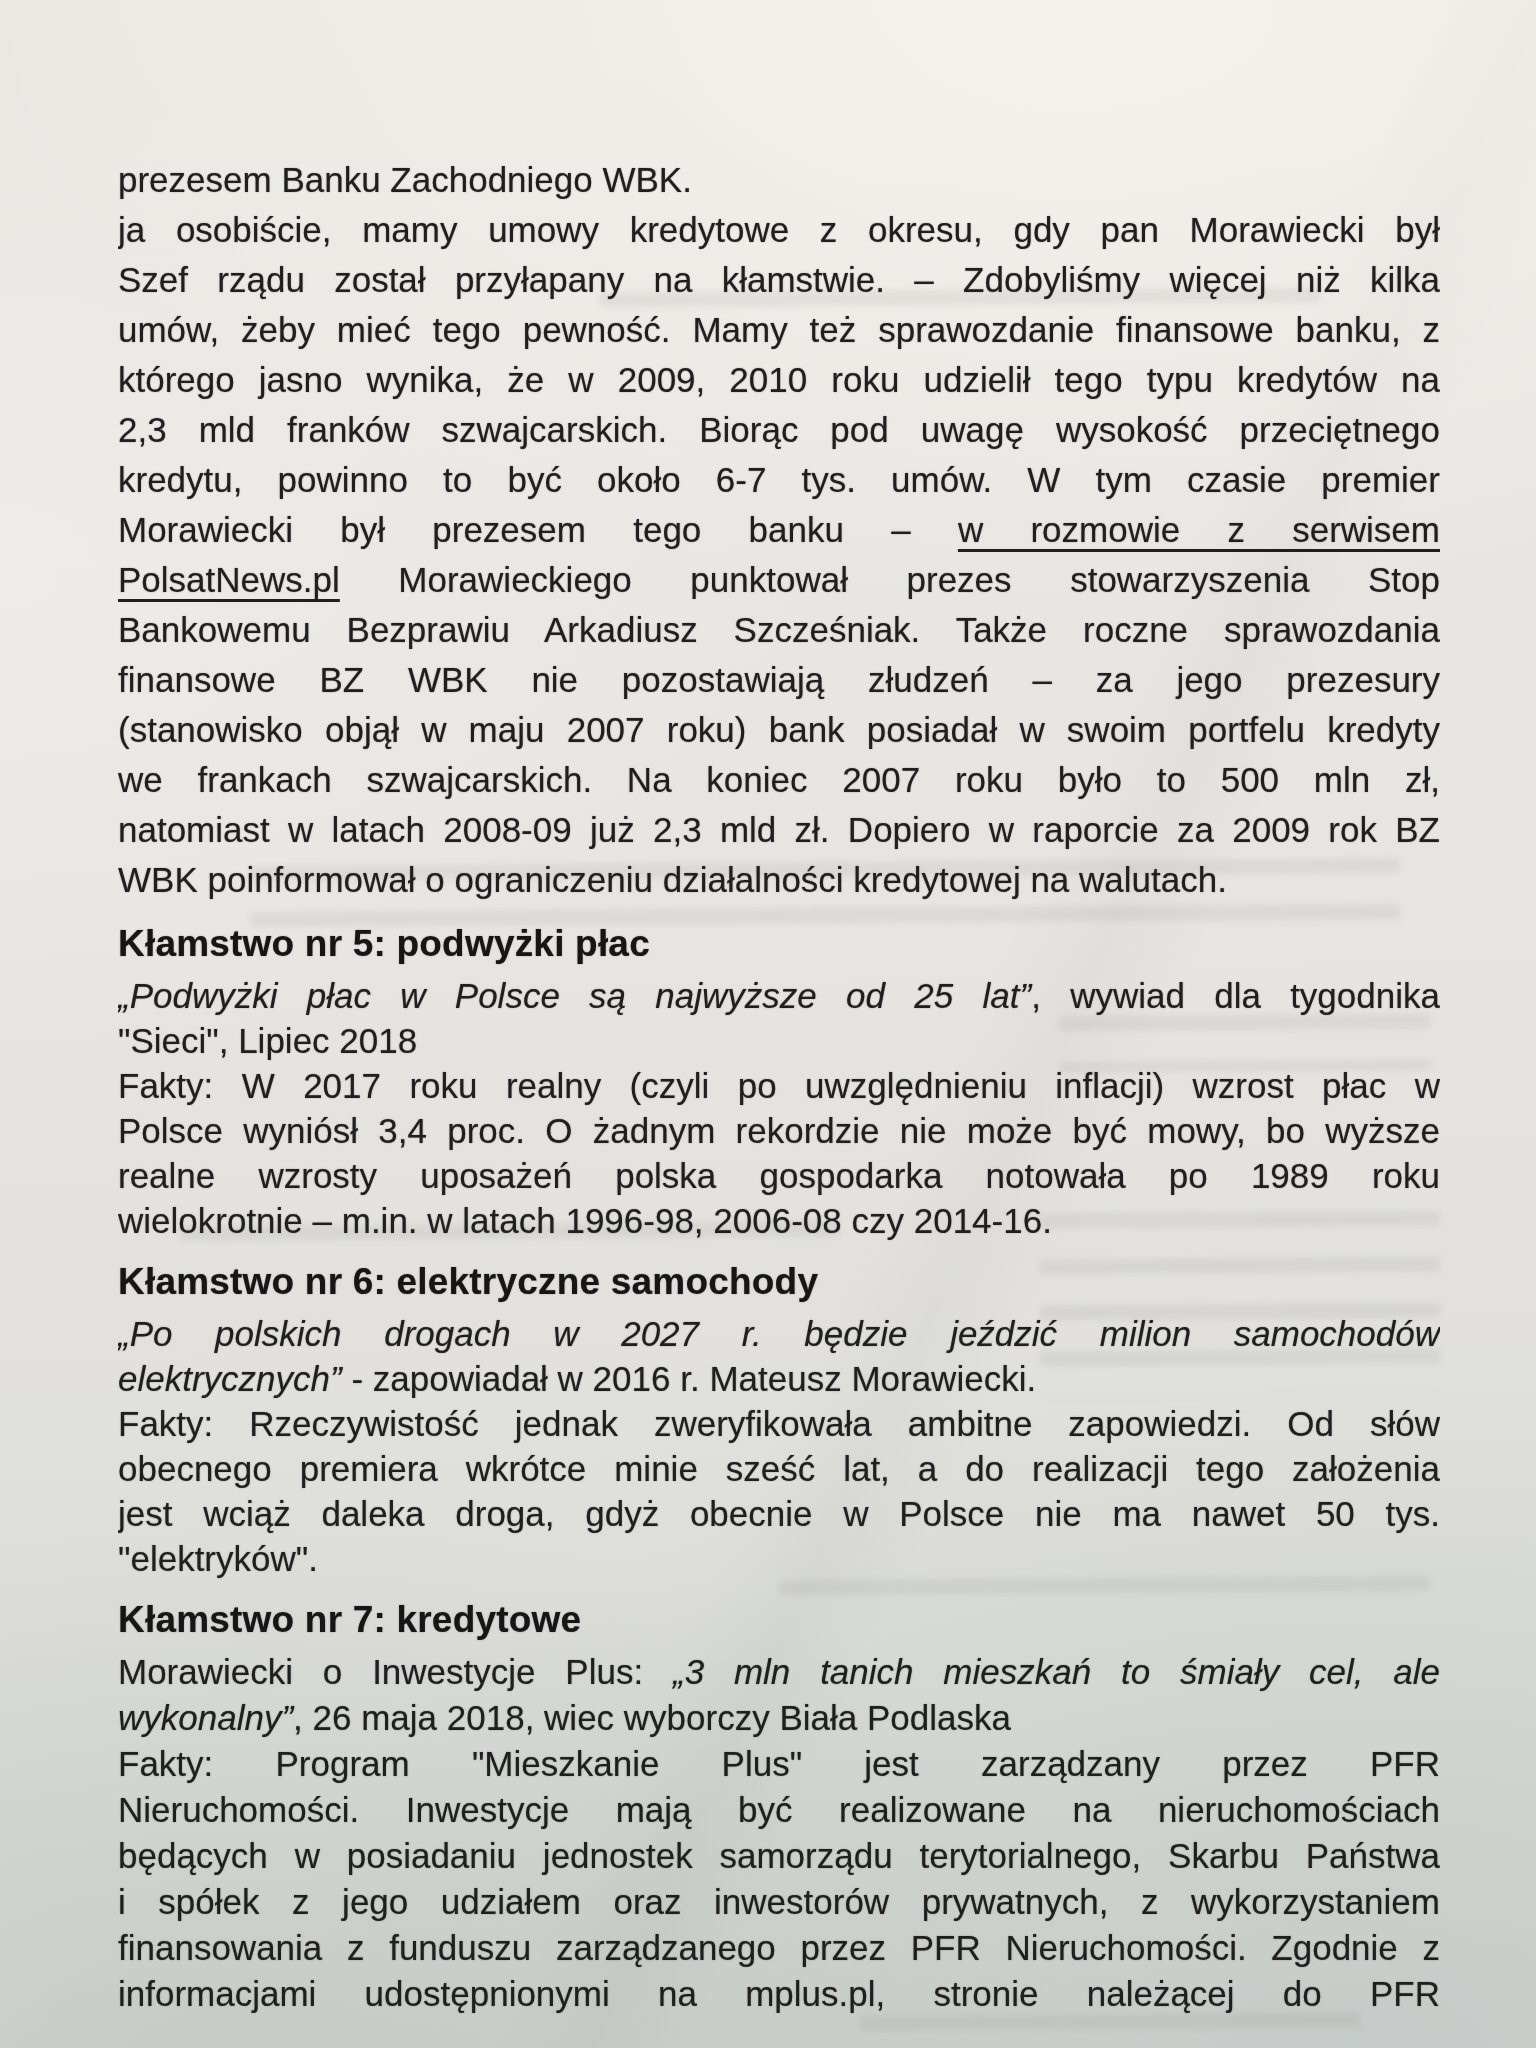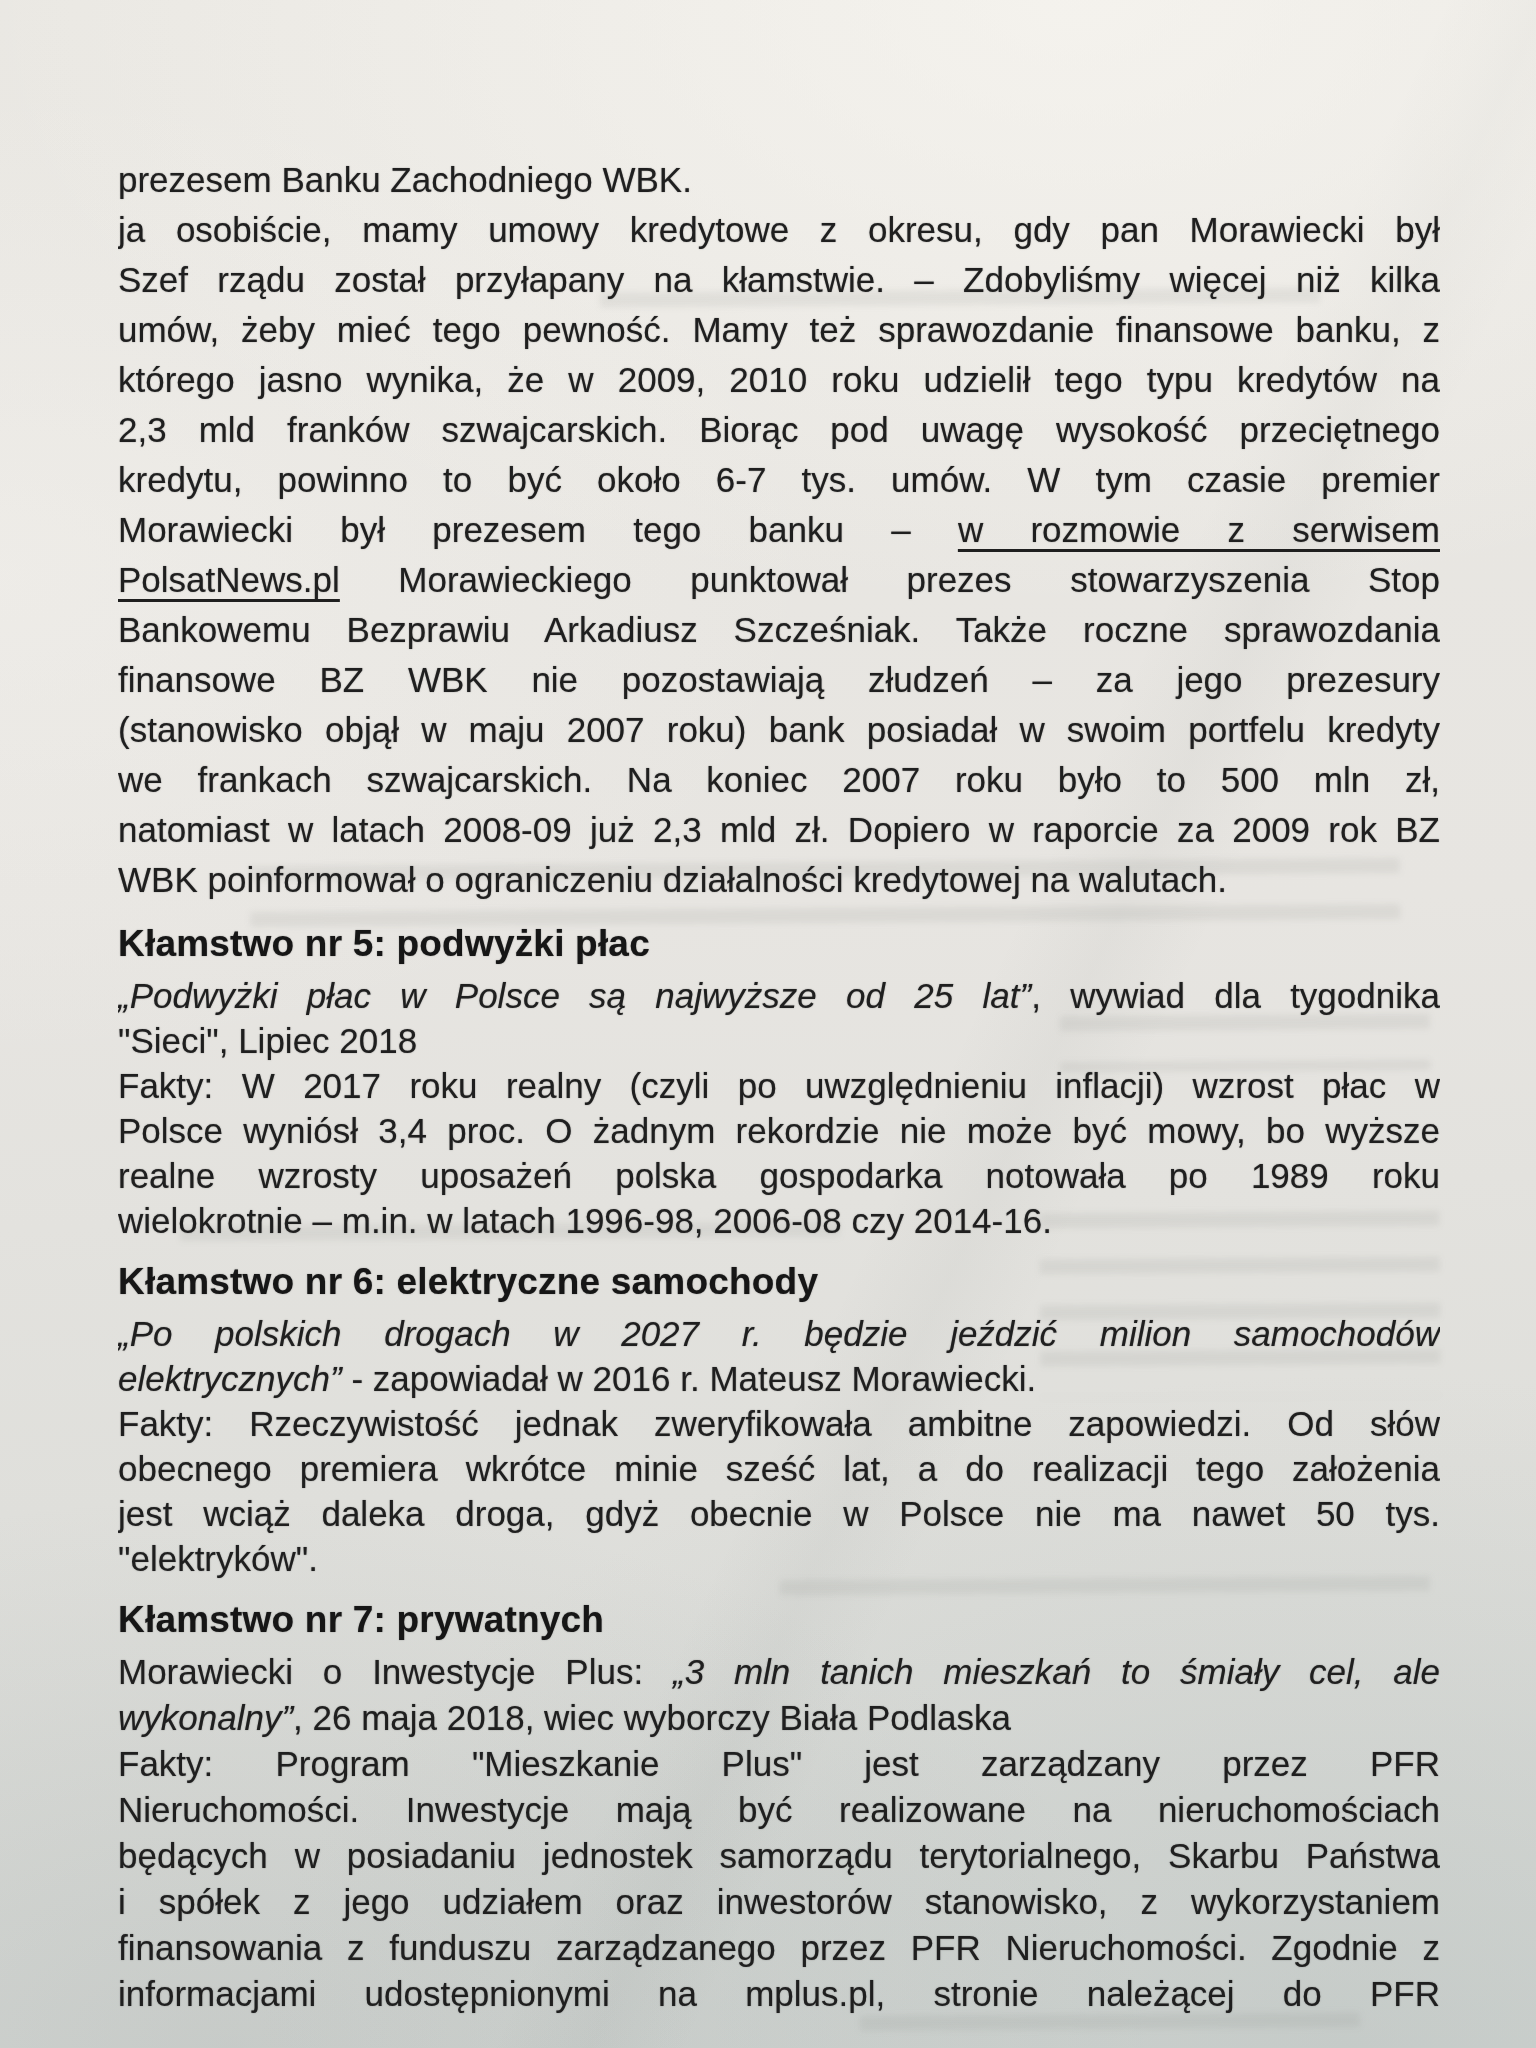--- a/index.html
+++ b/index.html
@@ -103,24 +103,24 @@
     </div>
     <div class="heading">Kłamstwo nr 6: elektryczne samochody</div>
     <div class="para tight">
       <div class="line just"><span class="it">„Po polskich drogach w 2027 r. będzie jeździć milion samochodów</span></div>
       <div class="line"><span class="it">elektrycznych”</span><span> - zapowiadał w 2016 r. Mateusz Morawiecki.</span></div>
       <div class="line just"><span>Fakty: Rzeczywistość jednak zweryfikowała ambitne zapowiedzi. Od słów</span></div>
       <div class="line just"><span>obecnego premiera wkrótce minie sześć lat, a do realizacji tego założenia</span></div>
       <div class="line just"><span>jest wciąż daleka droga, gdyż obecnie w Polsce nie ma nawet 50 tys.</span></div>
       <div class="line"><span>"elektryków".</span></div>
     </div>
-    <div class="heading">Kłamstwo nr 7: prywatnych</div>
+    <div class="heading">Kłamstwo nr 7: kredytowe</div>
     <div class="para loose">
       <div class="line just"><span>Morawiecki o Inwestycje Plus: </span><span class="it">„3 mln tanich mieszkań to śmiały cel, ale</span></div>
       <div class="line"><span class="it">wykonalny”</span><span>, 26 maja 2018, wiec wyborczy Biała Podlaska</span></div>
       <div class="line just"><span>Fakty: Program "Mieszkanie Plus" jest zarządzany przez PFR</span></div>
       <div class="line just"><span>Nieruchomości. Inwestycje mają być realizowane na nieruchomościach</span></div>
       <div class="line just"><span>będących w posiadaniu jednostek samorządu terytorialnego, Skarbu Państwa</span></div>
-      <div class="line just"><span>i spółek z jego udziałem oraz inwestorów stanowisko, z wykorzystaniem</span></div>
+      <div class="line just"><span>i spółek z jego udziałem oraz inwestorów prywatnych, z wykorzystaniem</span></div>
       <div class="line just"><span>finansowania z funduszu zarządzanego przez PFR Nieruchomości. Zgodnie z</span></div>
       <div class="line just"><span>informacjami udostępnionymi na mplus.pl, stronie należącej do PFR</span></div>
     </div>
   </main>
 
 </body></html>

